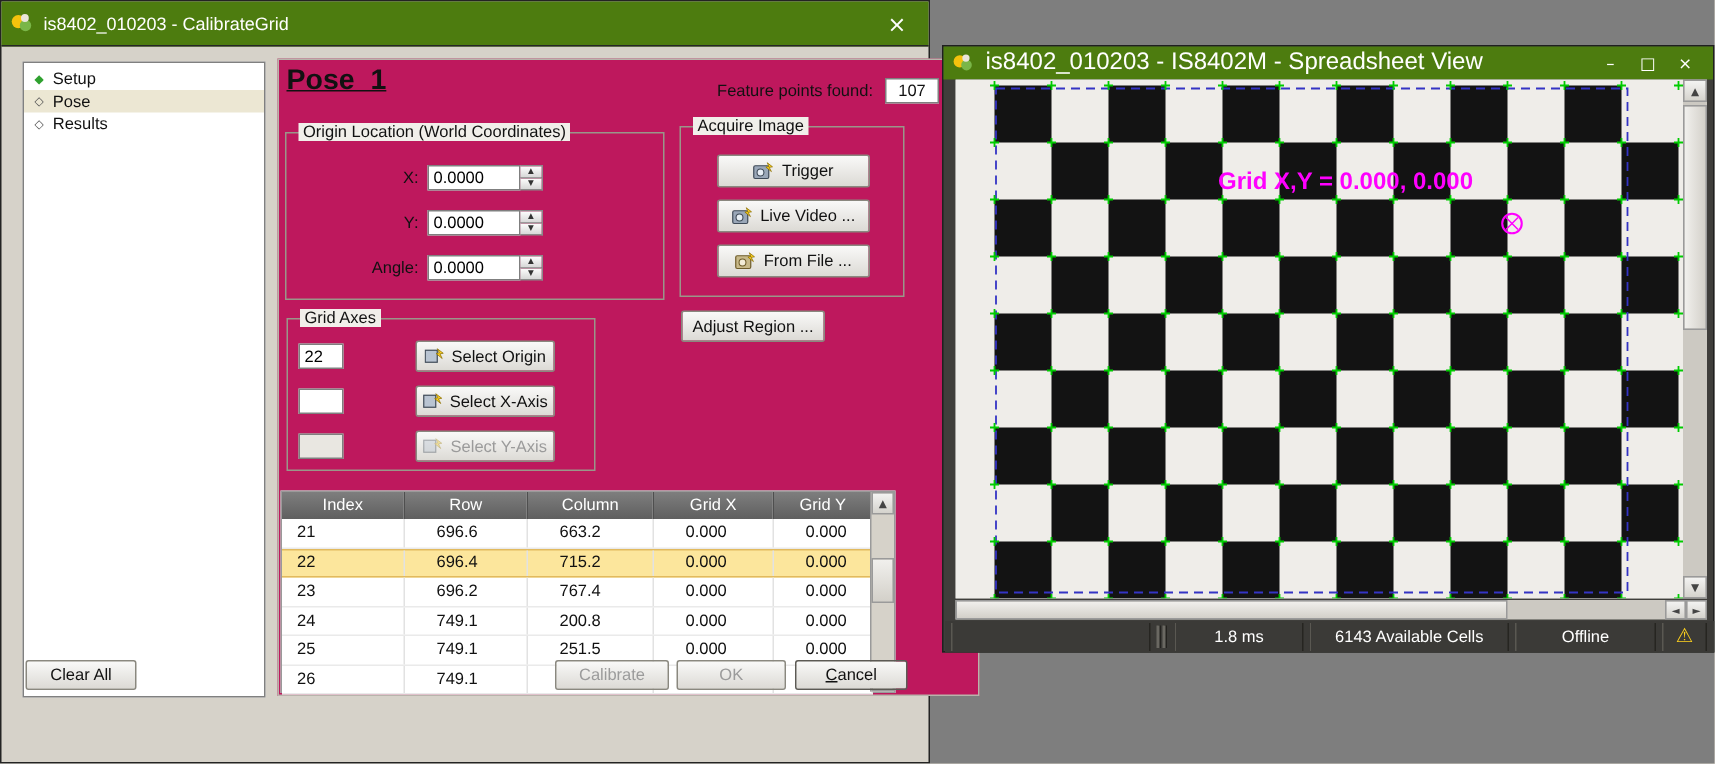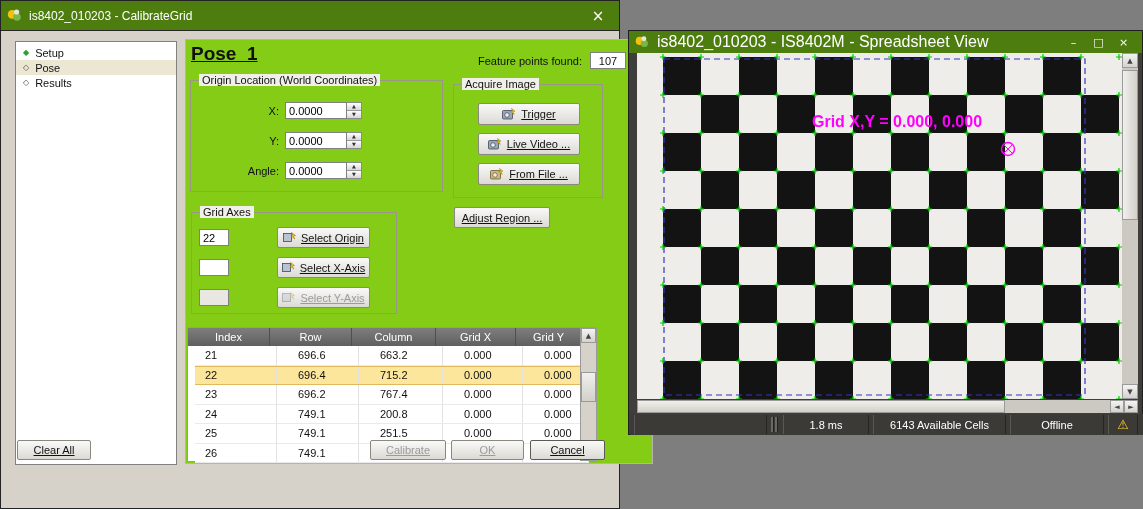--- a/index.html
+++ b/index.html
@@ -24,62 +24,62 @@
 
   .tree-panel { position:absolute; left:14px; top:40px; width:162px; height:424px;
     background:#fff; border:1px solid #808080; padding-top:3px; }
   .tree-item { display:flex; align-items:center; gap:6px; height:15px; padding-left:7px; cursor:default; }
   .tree-item.selected { background:#ece7d3; }
   .diamond { font-size:8px; line-height:1; font-family:"DejaVu Sans",sans-serif; }
   .diamond.done { color:#2fa12f; }
   .diamond.todo { color:#555; }
 
   .main-panel { position:absolute; left:184px; top:38px; width:468px; height:425px;
-    background:#84cc16; border:1px solid #b8b4ab; }
+    background:#be185d; border:1px solid #b8b4ab; }
   .pose-heading { position:absolute; left:5px; top:3px; font-size:19px; font-weight:bold;
     text-decoration:underline; white-space:pre; color:#111; }
   .feature-row { position:absolute; right:26px; top:12px; display:flex; align-items:center; gap:8px; }
   .feature-box { width:36px; height:17px; background:#fff; border:1px solid #7f7f7f;
     display:flex; align-items:center; justify-content:center; }
 
   .groupbox { position:absolute; border:1px solid #9a9689; }
   .legend { position:absolute; top:-7px; left:8px; background:#f1efea; padding:0 3px; white-space:nowrap; }
-  #origin-group { left:4px; top:40px; width:253px; height:112px; }
+  #origin-group { left:4px; top:48px; width:253px; height:112px; }
   #acquire-group { left:267px; top:44px; width:150px; height:114px; }
   #grid-axes-group { left:5px; top:172px; width:206px; height:102px; }
 
   .field-row { position:absolute; left:0; display:flex; align-items:center; height:19px; }
   .f-label { width:88px; text-align:right; margin-right:6px; }
   .f-input { width:62px; height:17px; border:1px solid #7f7f7f; background:#fff;
     font:11px "Liberation Sans",sans-serif; padding:0 3px; }
   .spinner { width:15px; height:17px; display:flex; flex-direction:column; border:1px solid #8a8a8a; border-left:none; }
   .sp-btn { flex:1; font-size:5px; line-height:1; background:linear-gradient(#fdfdfd,#d8d8d8);
     border:none; padding:0; color:#333; display:flex; align-items:center; justify-content:center;
     cursor:pointer; font-family:"DejaVu Sans",sans-serif; }
   .sp-btn + .sp-btn { border-top:1px solid #9a9a9a; }
 
   .btn { display:flex; align-items:center; justify-content:center; gap:5px;
     background:linear-gradient(#f9f9f8,#dcdad5); border:1px solid #8a887f; border-radius:2px;
-    font:11px "Liberation Sans",sans-serif; color:#111; cursor:pointer;text-decoration:underline; }
+    font:11px "Liberation Sans",sans-serif; color:#111; cursor:pointer; }
   .btn:disabled { color:#9b9b9b; }
   .btn:disabled svg { opacity:.4; }
   .acq-btn { position:absolute; left:24px; width:102px; height:22px; }
   #adjust-region-btn { position:absolute; left:268px; top:167px; width:96px; height:21px; }
   .axis-row { position:absolute; left:7px; display:flex; align-items:center; height:21px; }
   .axis-input { width:30px; height:17px; border:1px solid #7f7f7f; background:#fff;
     font:11px "Liberation Sans",sans-serif; padding:0 3px; margin-right:8px; }
   .axis-input:disabled { background:#e9e7e1; }
   .axis-btn { width:93px; height:21px;margin-left:40px; }
 
   #pose-table { position:absolute; left:1px; top:287px; width:410px; height:135px;
     background:#fff; border:1px solid #9a9a9a; }
   .thead { display:flex; height:18px; }
   .th { color:#fff; display:flex; align-items:center; justify-content:center;
     background:linear-gradient(#7e7e7e,#5f5f5f); border-right:1px solid #4f4f4f; }
-  .tbody { position:absolute; left:7px; top:18px; width:394px; height:117px; background:#fff; overflow:hidden; }
+  .tbody { position:absolute; left:0; top:18px; width:394px; height:117px; background:#fff; overflow:hidden; }
   .trow { display:flex; height:19.5px; border-bottom:1px solid #eaeaea; }
   .trow.selected { background:#fce69c; border-top:1px solid #e2ba5e; border-bottom:1px solid #e2ba5e; }
   .tcell { display:flex; align-items:center; border-right:1px solid #e2e2e2; overflow:hidden; }
   .c0 { width:82px; padding-left:10px; } .c1 { width:82px; padding-left:21px; }
   .c2 { width:84px; padding-left:21px; } .c3 { width:80px; padding-left:21px; }
   .c4 { width:66px; padding-left:21px; }
   .th.c0,.th.c1,.th.c2,.th.c3,.th.c4 { padding-left:0; }
   .tscroll { position:absolute; right:0; top:0; width:16px; height:133px;
     background:#d6d2c9; border-left:1px solid #9a9a9a; }
   .sbtn { position:absolute; left:0; width:15px; height:15px; font-size:7px; color:#444;

